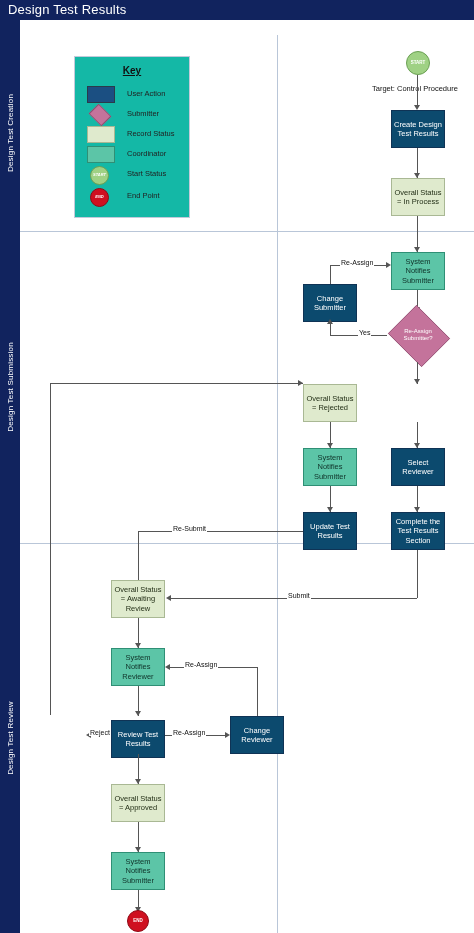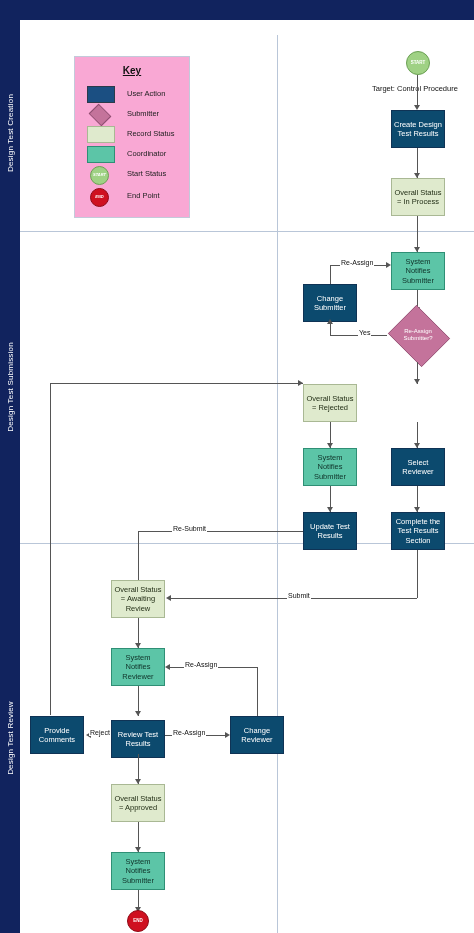--- a/index.html
+++ b/index.html
@@ -22,21 +22,21 @@
   #colheads{position:absolute;left:20px;top:20px;width:454px;height:15px;background:#11235e;}
   #colheads .ch{position:absolute;top:1px;text-align:center;color:#ffffff;font-size:9.5px;}
   #colheads .sep{position:absolute;top:0;width:1px;height:15px;background:#7f8db5;}
 
   
   .coldiv{position:absolute;width:1px;background:#b9c6d8;}
   
   .lanediv{position:absolute;height:1px;background:#b9c6d8;}
 
   
-  #keybox{position:absolute;left:74px;top:56px;width:114px;height:160px;background:#f9a8d4;border:1px solid #c3cada;}
+  #keybox{position:absolute;left:74px;top:56px;width:114px;height:160px;background:#14b8a6;border:1px solid #c3cada;}
   #keybox .ktitle{position:absolute;left:0;top:8px;width:114px;text-align:center;font-size:10px;
       font-weight:bold;color:#111111;text-decoration:underline;}
   .krow{position:absolute;left:12px;height:18px;}
   .krow .klab{position:absolute;left:40px;top:3px;font-size:7.5px;color:#222222;white-space:nowrap;}
   .ksw{position:absolute;left:0;top:0;width:26px;height:15px;}
   .ksw.rect{border:1px solid #2b3a4a;}
   .ksw.diamond{width:24px;height:16px;}
   .ksw.diamond i{display:block;width:16px;height:16px;margin-left:4px;transform:rotate(45deg) scale(1,.78);
       background:#c4739b;border:1px solid #8d4e70;}
   .ksw.circ{width:22px;height:18px;}
@@ -70,20 +70,23 @@
   .arw.left{border-top:3px solid transparent;border-bottom:3px solid transparent;border-right:5px solid #555555;}
   .arw.right{border-top:3px solid transparent;border-bottom:3px solid transparent;border-left:5px solid #555555;}
   .elab{position:absolute;font-size:7px;color:#111111;background:#ffffff;padding:0 1px;white-space:nowrap;}
   .plain{position:absolute;font-size:7.5px;color:#111111;white-space:nowrap;}
 </style>
 </head>
 <body>
 
 <div id="page">
 
+  <div id="titlebar">
+    <div class="t">Design Test Results</div>
+  </div>
 
   <div id="colheads">
     <div class="sep" style="left:0px;"></div>
     <div class="sep" style="left:257px;"></div>
     <div class="ch" style="left:0px;width:257px;">Reviewer (Compliance Manager Specialist)</div>
     <div class="ch" style="left:258px;width:196px;">Submitter (Testing Coordinator)</div>
   </div>
 
   <div class="lanestrip" style="top:35px;height:196px;">
     <span>Design Test Creation</span>
@@ -233,21 +236,20 @@
 
     <div class="ln lnv" style="left:118px;top:666px;height:30px;"></div>
     <div class="arw down" style="left:115px;top:691px;"></div>
 
     <div class="node action" style="left:91px;top:700px;width:54px;height:38px;">Review Test<br>Results</div>
 
     <div class="ln lnh" style="left:70px;top:715px;width:21px;"></div>
     <div class="arw left" style="left:66px;top:712px;"></div>
     <div class="elab" style="left:69px;top:709px;">Reject</div>
 
-    <div class="node action" style="left:10px;top:696px;width:54px;height:38px;">Provide<br>Comments</div>
 
     <div class="ln lnh" style="left:145px;top:715px;width:62px;"></div>
     <div class="arw right" style="left:205px;top:712px;"></div>
     <div class="elab" style="left:152px;top:709px;">Re-Assign</div>
 
     <div class="node action" style="left:210px;top:696px;width:54px;height:38px;">Change<br>Reviewer</div>
 
     <div class="ln lnv" style="left:237px;top:647px;height:49px;"></div>
     <div class="ln lnh" style="left:149px;top:647px;width:88px;"></div>
     <div class="arw left" style="left:145px;top:644px;"></div>

